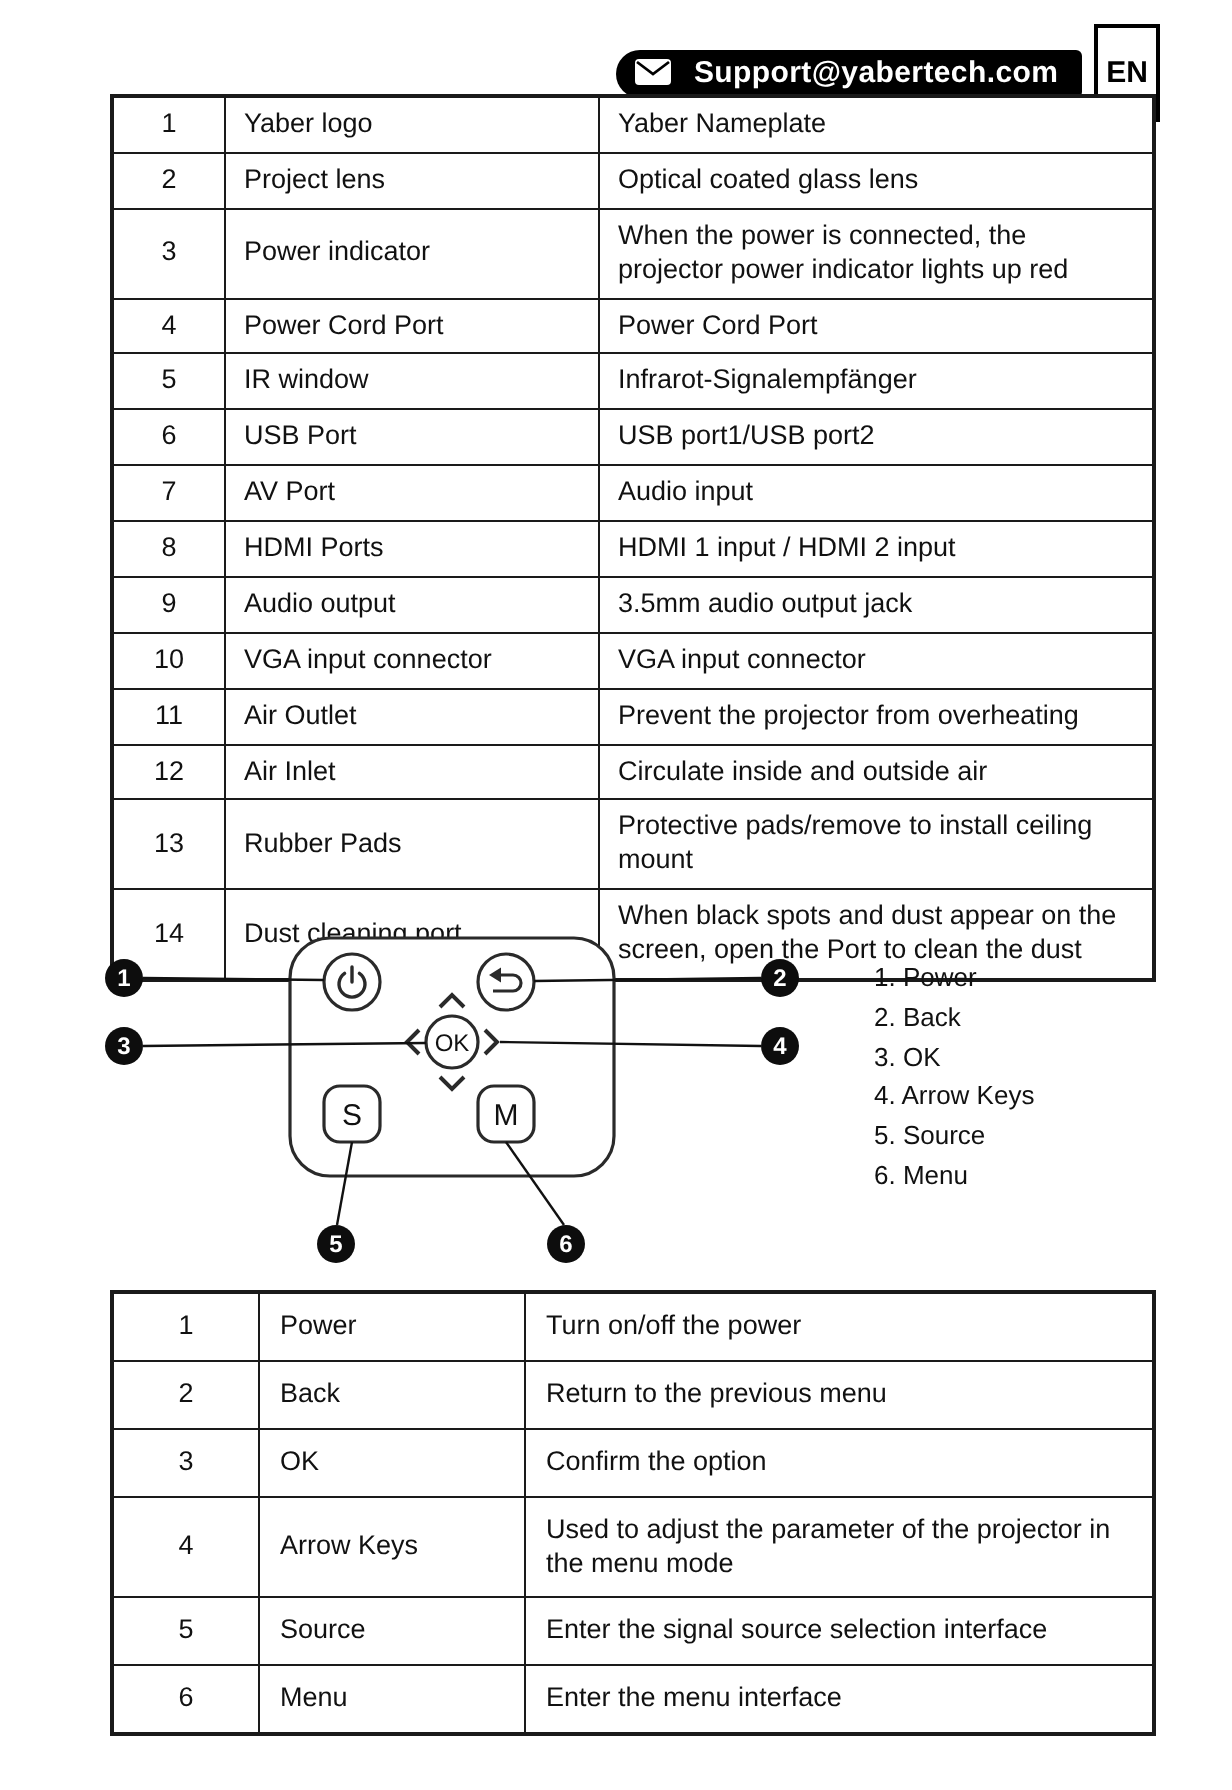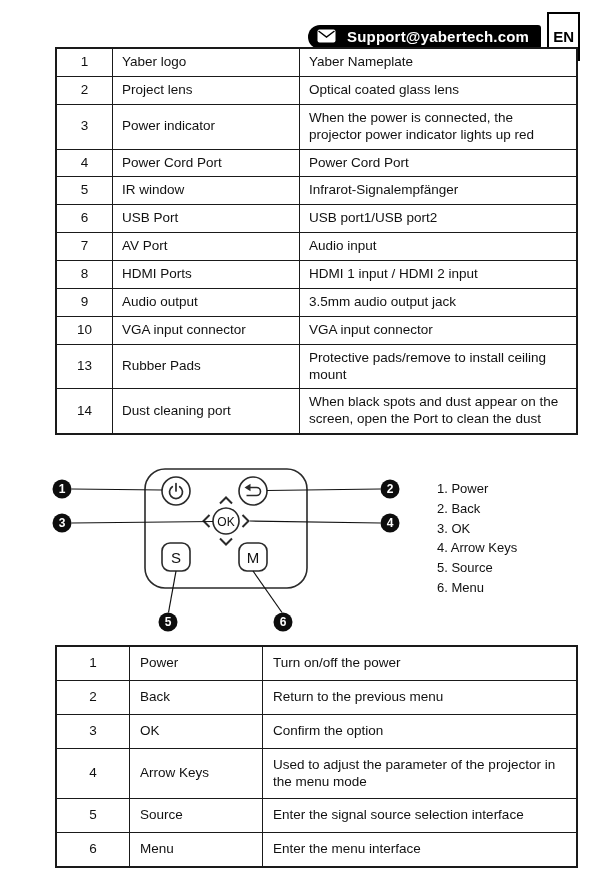--- a/index.html
+++ b/index.html
@@ -106,21 +106,31 @@
           <td class="c-name">Audio output</td>
           <td class="c-desc">3.5mm audio output jack</td>
         </tr>
 
         <tr>
           <td class="c-num">10</td>
           <td class="c-name">VGA input connector</td>
           <td class="c-desc">VGA input connector</td>
         </tr>
 
-
+        <tr>
+          <td class="c-num">11</td>
+          <td class="c-name">Air Outlet</td>
+          <td class="c-desc">Prevent the projector from overheating</td>
+        </tr>
+
+        <tr>
+          <td class="c-num">12</td>
+          <td class="c-name">Air Inlet</td>
+          <td class="c-desc">Circulate inside and outside air</td>
+        </tr>
 
         <tr>
           <td class="c-num">13</td>
           <td class="c-name">Rubber Pads</td>
           <td class="c-desc">Protective pads/remove to install ceiling mount</td>
         </tr>
 
         <tr>
           <td class="c-num">14</td>
           <td class="c-name">Dust cleaning port</td>

